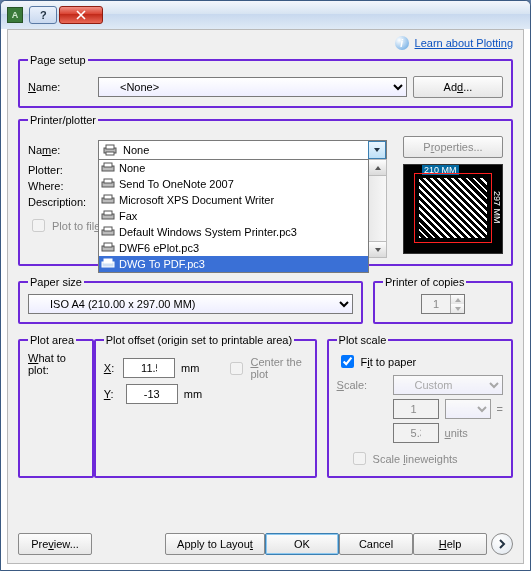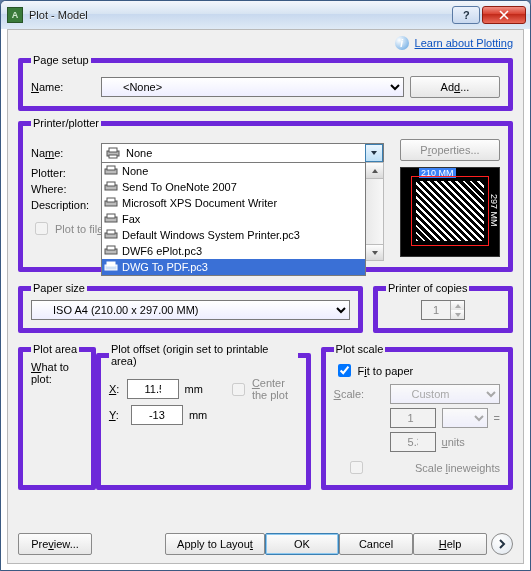--- a/index.html
+++ b/index.html
@@ -9,21 +9,21 @@
   .titlebar .appicon { width:16px; height:16px; background:#3a7a3a; border:1px solid #275427; margin-right:6px; display:flex; align-items:center; justify-content:center; color:#cfe7cf; font-size:9px; font-weight:bold;}
   .titlebar .title { flex:1; color:#1a1a1a; text-shadow:0 1px 0 #fff; }
   .winbtns { display:flex; gap:2px; }
   .winbtn { width:28px; height:18px; border:1px solid #5a7aa5; border-radius:3px; background:linear-gradient(#eaf1fb,#c9d9ef); display:flex; align-items:center; justify-content:center; color:#2b2b2b; font-weight:bold;}
   .winbtn.close { width:44px; background:linear-gradient(#f08f84,#d9402f 45%,#c22a1a 46%,#ea6a59); color:#fff; border-color:#8f1d11;}
   .winbtn svg { width:10px; height:10px; }
   .client { position:absolute; top:28px; left:6px; right:6px; bottom:6px; background:#f0f0f0; border:1px solid #b9b9b9; padding:6px 10px 8px 10px; }
   .toprow { display:flex; justify-content:flex-end; align-items:center; gap:6px; margin-bottom:2px;}
   .infoicon { width:14px; height:14px; border-radius:50%; background:radial-gradient(circle at 30% 30%,#fff,#5aa0e0); color:#fff; font-style:italic; font-weight:bold; display:flex; align-items:center; justify-content:center; font-size:10px;}
   .learnlink { color:#0b52c1; text-decoration:underline; cursor:pointer; }
-  fieldset { border:5px solid #6d28d9; border-radius:2px; margin:4px 0 6px 0; padding:6px 8px 8px 8px; position:relative;}
+  fieldset { border:2px solid #6d28d9; border-radius:2px; margin:4px 0 6px 0; padding:6px 8px 8px 8px; position:relative;}
   legend.plain { border:none; background:transparent; color:#000; padding:0 2px; }
   fieldset > legend { padding:0 3px; color:#000; }
   .row { display:flex; align-items:center; gap:6px; margin-top:4px;}
   .lbl { width:64px; }
   .lbl2 { width:50px; }
   select, input[type=text] { border:1px solid #7a7a7a; background:#fff; height:20px; padding:1px 17px; }
   select { background:linear-gradient(#fff,#eef); }
   .btn { height:22px; border:1px solid #8a8a8a; border-radius:2px; background:linear-gradient(#fdfdfd,#e6e6e6); padding:0 10px; cursor:pointer; min-width:74px;}
   .btn:disabled, .btn.disabled { color:#8a8a8a; }
   .btn.default { border:1px solid #3c7fb1; box-shadow:0 0 0 1px #8cc8f0 inset; }
@@ -38,42 +38,41 @@
   .dropscroll { position:absolute; top:19px; right:0; width:18px; bottom:-98px; background:linear-gradient(90deg,#e9e9e9,#f7f7f7); border:1px solid #bcbcbc; border-left:none; z-index:50;}
   .dropscroll .sbtn { height:16px; background:linear-gradient(#fdfdfd,#dadada); border-bottom:1px solid #bcbcbc; display:flex; align-items:center; justify-content:center;}
   .dropscroll .sbtn.bot { position:absolute; bottom:0; left:0; right:0; border-top:1px solid #bcbcbc; border-bottom:none;}
   .dlitem { display:flex; align-items:center; height:16px; padding:0 2px; gap:4px;}
   .dlitem .dicon { width:14px; height:14px; display:flex; align-items:center; justify-content:center;}
   .dlitem.sel { background:#3a70d6; color:#fff; }
   .printersvg { width:14px; height:12px; }
   .preview { width:100px; height:90px; background:#000; border:1px solid #333; position:relative; margin-left:auto;}
   .preview .frame { position:absolute; inset:8px 10px 10px 10px; border:1px solid #ff2020;}
   .preview .sheet { position:absolute; inset:4px; background:repeating-linear-gradient(45deg,#fff 0,#fff 2px,#000 2px,#000 5px); }
-  .preview .wlab { position:absolute; top:0; left:18px; color:#fff; background:#3b82f6; font-size:9px; padding:0 2px;}
+  .preview .wlab { position:absolute; top:0; left:18px; color:#fff; background:#0369a1; font-size:9px; padding:0 2px;}
   .preview .hlab { position:absolute; right:0; top:26px; color:#fff; font-size:9px; writing-mode:vertical-rl;}
   .spin { display:inline-flex; border:1px solid #7a7a7a; height:20px; background:#fff;}
   .spin input { border:none; width:28px; text-align:center; height:18px; color:#888; background:#f2f2f2;}
   .spin .spbtns { display:flex; flex-direction:column; }
   .spin .spbtns div { width:14px; height:9px; border-left:1px solid #aaa; background:linear-gradient(#fdfdfd,#e5e5e5); display:flex; align-items:center; justify-content:center;}
   .check { display:flex; align-items:center; gap:4px; }
   .check input { width:13px; height:13px; }
   .bottombar { position:absolute; left:10px; right:10px; bottom:8px; display:flex; align-items:center; }
   .morebtn { width:22px; height:22px; border:1px solid #8a8a8a; border-radius:11px; background:radial-gradient(circle at 35% 30%,#fff,#dfe6ee); display:flex; align-items:center; justify-content:center; margin-left:4px;}
   .disabled-text, .disabled-text * { color:#8a8a8a !important; }
   .unitin { width:52px; }
   svg.tri { width:8px; height:8px; }
   .underline-letter { text-decoration: underline; }
 </style>
 </head>
 <body>
 
 <div class="window">
   <div class="titlebar">
     <div class="appicon">A</div>
-    <div class="title">Plot - Model</div>
     <div class="winbtns">
       <div class="winbtn">
           <svg viewBox="0 0 10 10">
             <text x="2" y="9" font-size="10" fill="#234">?</text>
           </svg>
         </div>
       <div class="winbtn close">
           <svg viewBox="0 0 10 10">
             <path d="M1 1 L9 9 M9 1 L1 9" stroke="#fff" stroke-width="1.6"></path>
           </svg>
@@ -293,21 +292,21 @@
           <span class="lbl2"></span>
           <input type="text" disabled="" style="width: 46px; background: rgb(242, 242, 242);" value="1">
           <select disabled="" style="width:46px"><option>mm</option></select>
           <span>=</span>
         </div>
         <div class="row disabled-text">
           <span class="lbl2"></span>
           <input type="text" disabled="" style="width: 46px; background: rgb(242, 242, 242);" value="5.366">
           <span><span class="underline-letter">u</span>nits</span>
         </div>
-        <div class="row check disabled-text" style="margin-top:6px; margin-left:12px;justify-content:space-between;">
+        <div class="row check disabled-text" style="margin-top:6px; margin-left:12px;">
           <input type="checkbox" disabled="" style="">
           <span>Scale <span class="underline-letter">l</span>ineweights</span>
         </div>
       </fieldset>
     </div>
 
     <div class="bottombar">
       <button class="btn"><span>Pre<span class="underline-letter">v</span>iew...</span></button>
       <div style="flex:1"></div>
       <button class="btn" style="min-width:100px"><span>Apply to Layou<span class="underline-letter">t</span></span></button>

